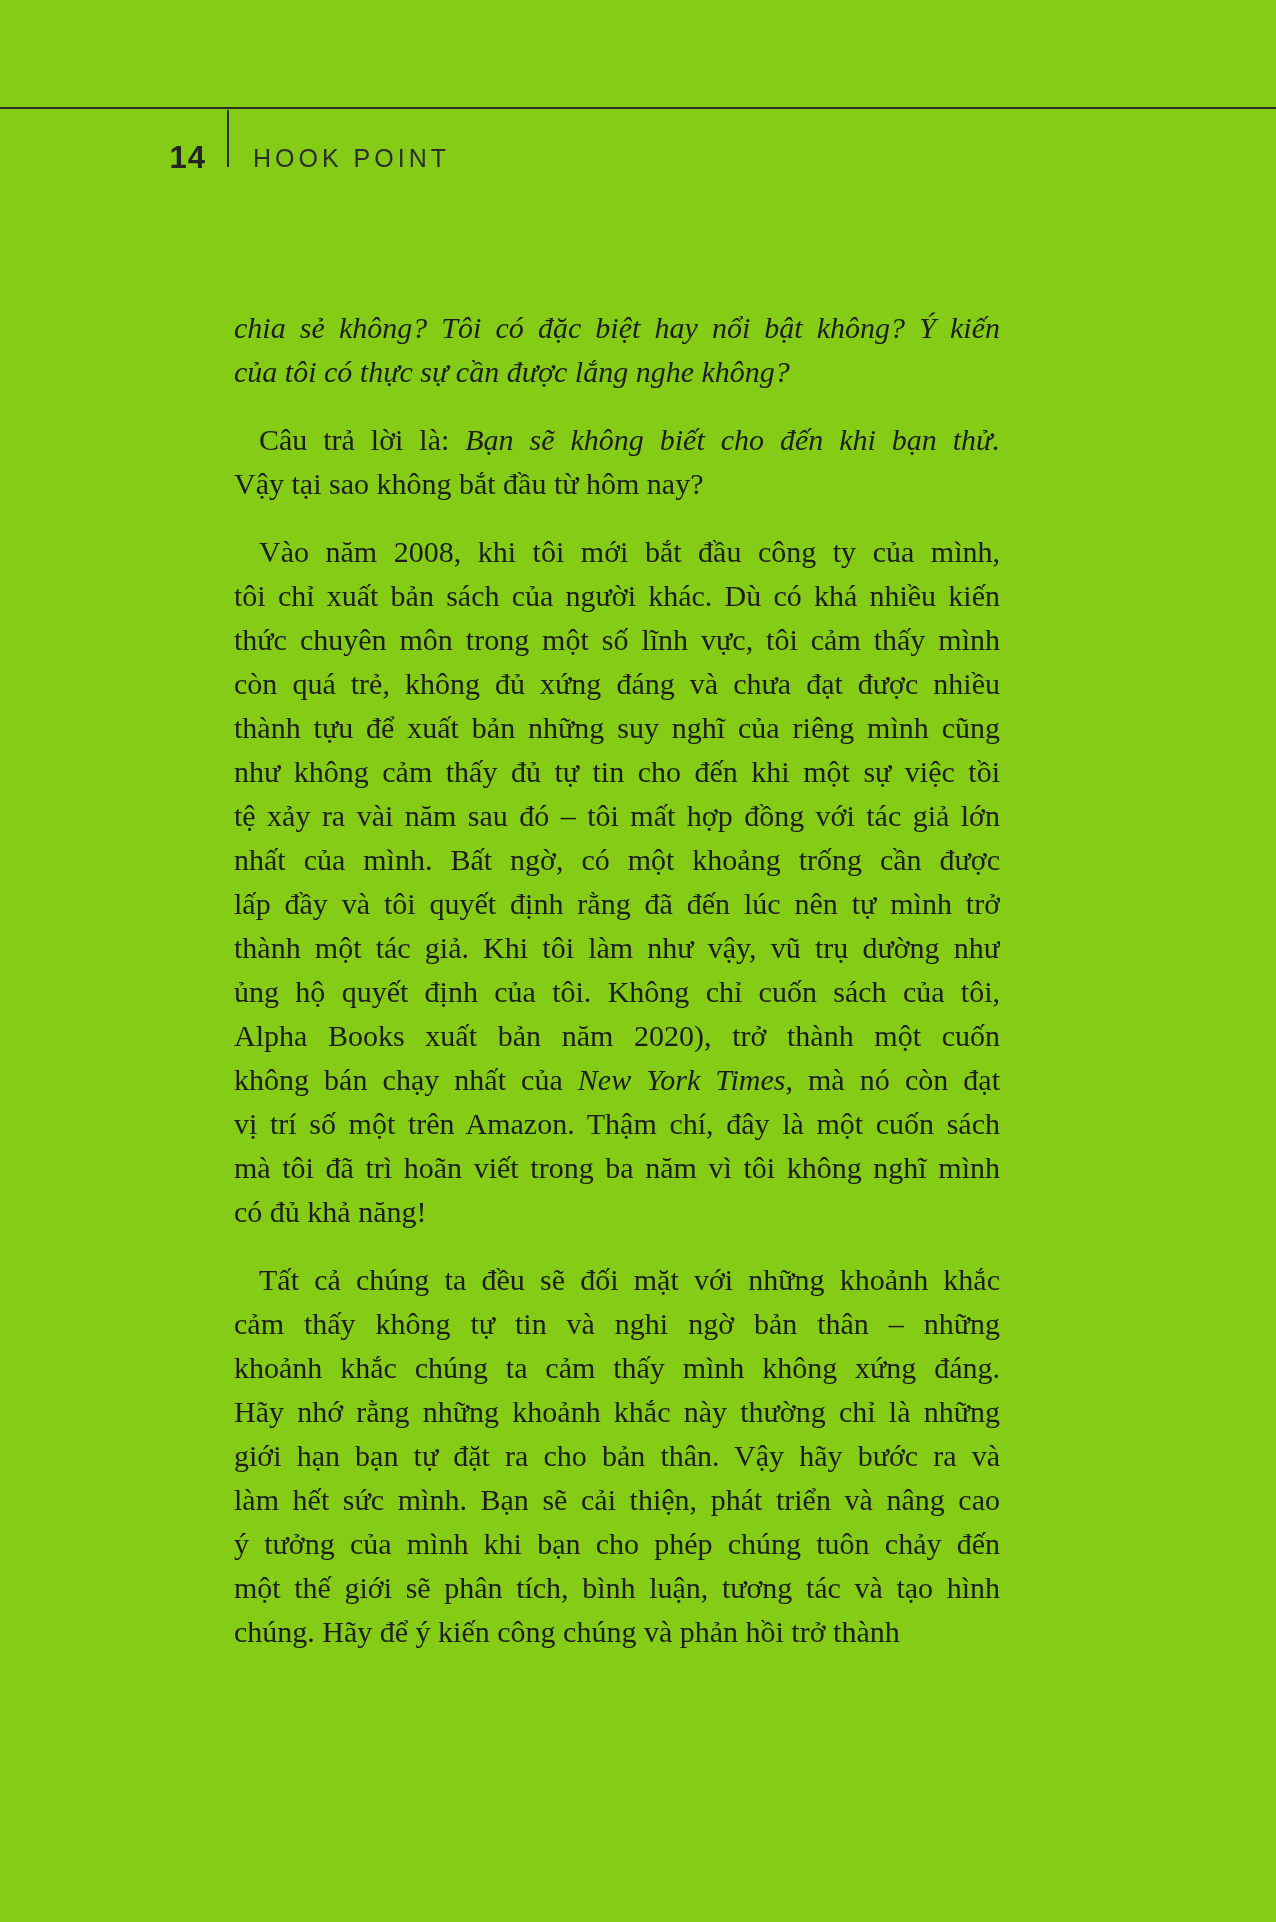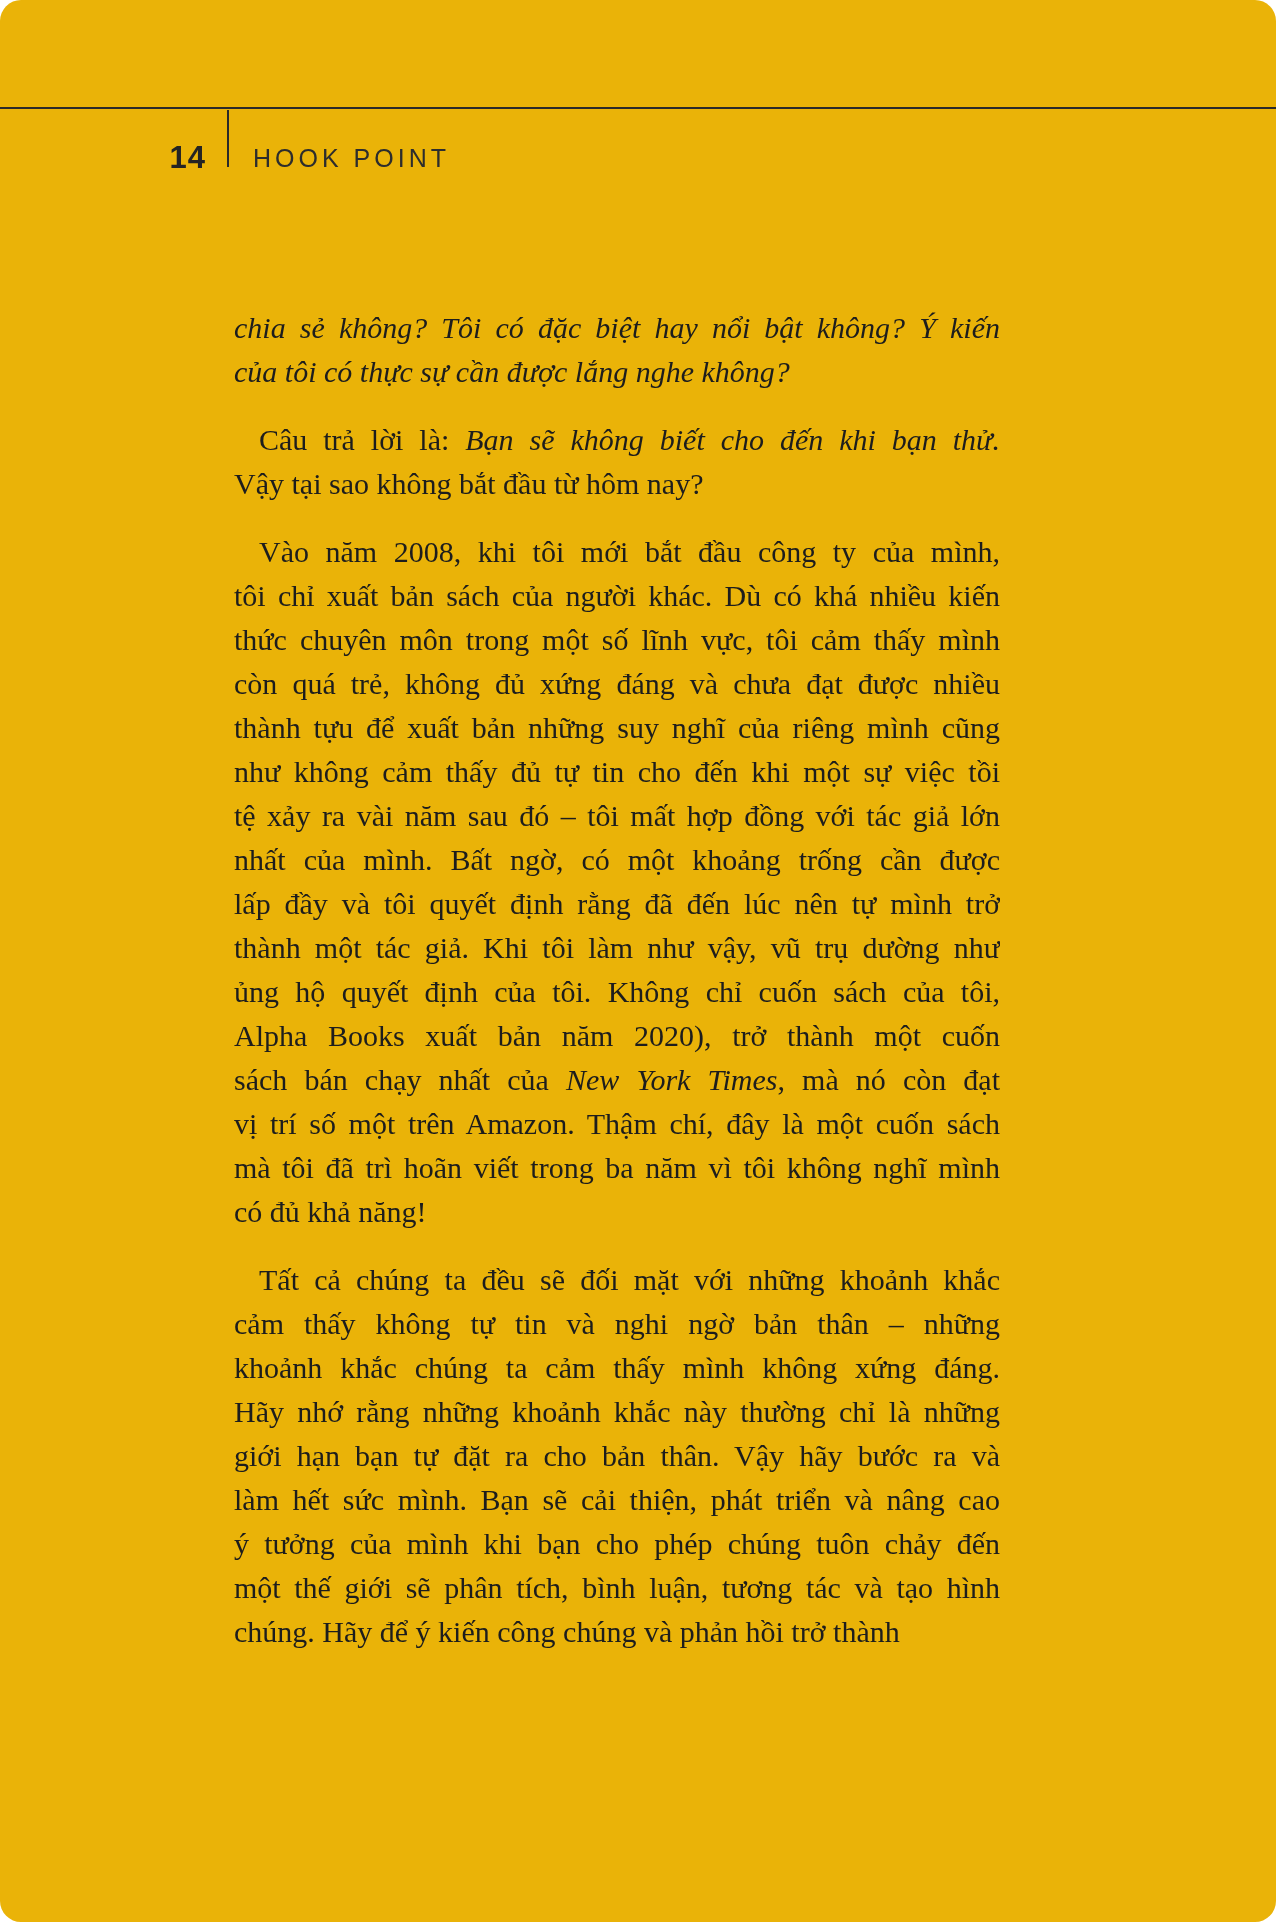--- a/index.html
+++ b/index.html
@@ -7,22 +7,21 @@
     width: 1276px;
     height: 1922px;
     background: #ffffff;
     position: relative;
     overflow: hidden;
     font-family: "Liberation Serif", "DejaVu Serif", serif;
   }
   .page {
     position: absolute;
     inset: 0;
-    background: #eab308;
-    border-radius: 21px;
+    background: #84cc16;
   }
   
   .rule {
     position: absolute;
     left: 0;
     top: 107px;
     width: 1276px;
     height: 2px;
     background: #2a2a2a;
   }
@@ -104,21 +103,21 @@
         <div class="line"><span>thức chuyên môn trong một số lĩnh vực, tôi cảm thấy mình</span></div>
         <div class="line"><span>còn quá trẻ, không đủ xứng đáng và chưa đạt được nhiều</span></div>
         <div class="line"><span>thành tựu để xuất bản những suy nghĩ của riêng mình cũng</span></div>
         <div class="line"><span>như không cảm thấy đủ tự tin cho đến khi một sự việc tồi</span></div>
         <div class="line"><span>tệ xảy ra vài năm sau đó – tôi mất hợp đồng với tác giả lớn</span></div>
         <div class="line"><span>nhất của mình. Bất ngờ, có một khoảng trống cần được</span></div>
         <div class="line"><span>lấp đầy và tôi quyết định rằng đã đến lúc nên tự mình trở</span></div>
         <div class="line"><span>thành một tác giả. Khi tôi làm như vậy, vũ trụ dường như</span></div>
         <div class="line"><span>ủng hộ quyết định của tôi. Không chỉ cuốn sách của tôi,</span></div>
         <div class="line"><span>Alpha Books xuất bản năm 2020), trở thành một cuốn</span></div>
-        <div class="line"><span>sách bán chạy nhất của </span><span class="it">New York Times</span><span>, mà nó còn đạt</span></div>
+        <div class="line"><span>không bán chạy nhất của </span><span class="it">New York Times</span><span>, mà nó còn đạt</span></div>
         <div class="line"><span>vị trí số một trên Amazon. Thậm chí, đây là một cuốn sách</span></div>
         <div class="line"><span>mà tôi đã trì hoãn viết trong ba năm vì tôi không nghĩ mình</span></div>
         <div class="line lastline"><span>có đủ khả năng!</span></div>
       </div>
       <div class="para">
         <div class="line" style="text-indent: 25px;"><span>Tất cả chúng ta đều sẽ đối mặt với những khoảnh khắc</span></div>
         <div class="line"><span>cảm thấy không tự tin và nghi ngờ bản thân – những</span></div>
         <div class="line"><span>khoảnh khắc chúng ta cảm thấy mình không xứng đáng.</span></div>
         <div class="line"><span>Hãy nhớ rằng những khoảnh khắc này thường chỉ là những</span></div>
         <div class="line"><span>giới hạn bạn tự đặt ra cho bản thân. Vậy hãy bước ra và</span></div>

